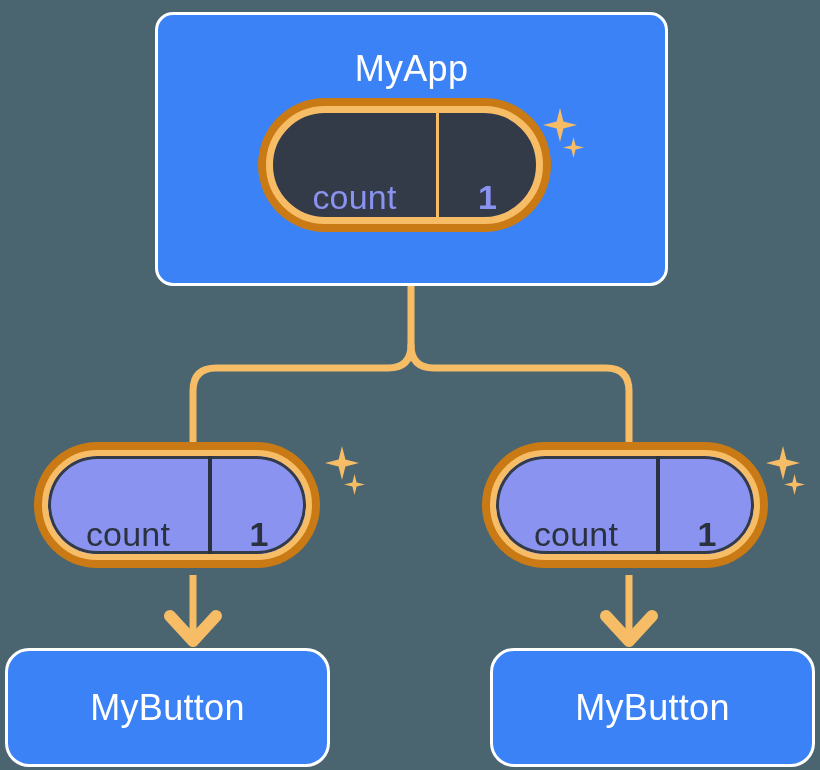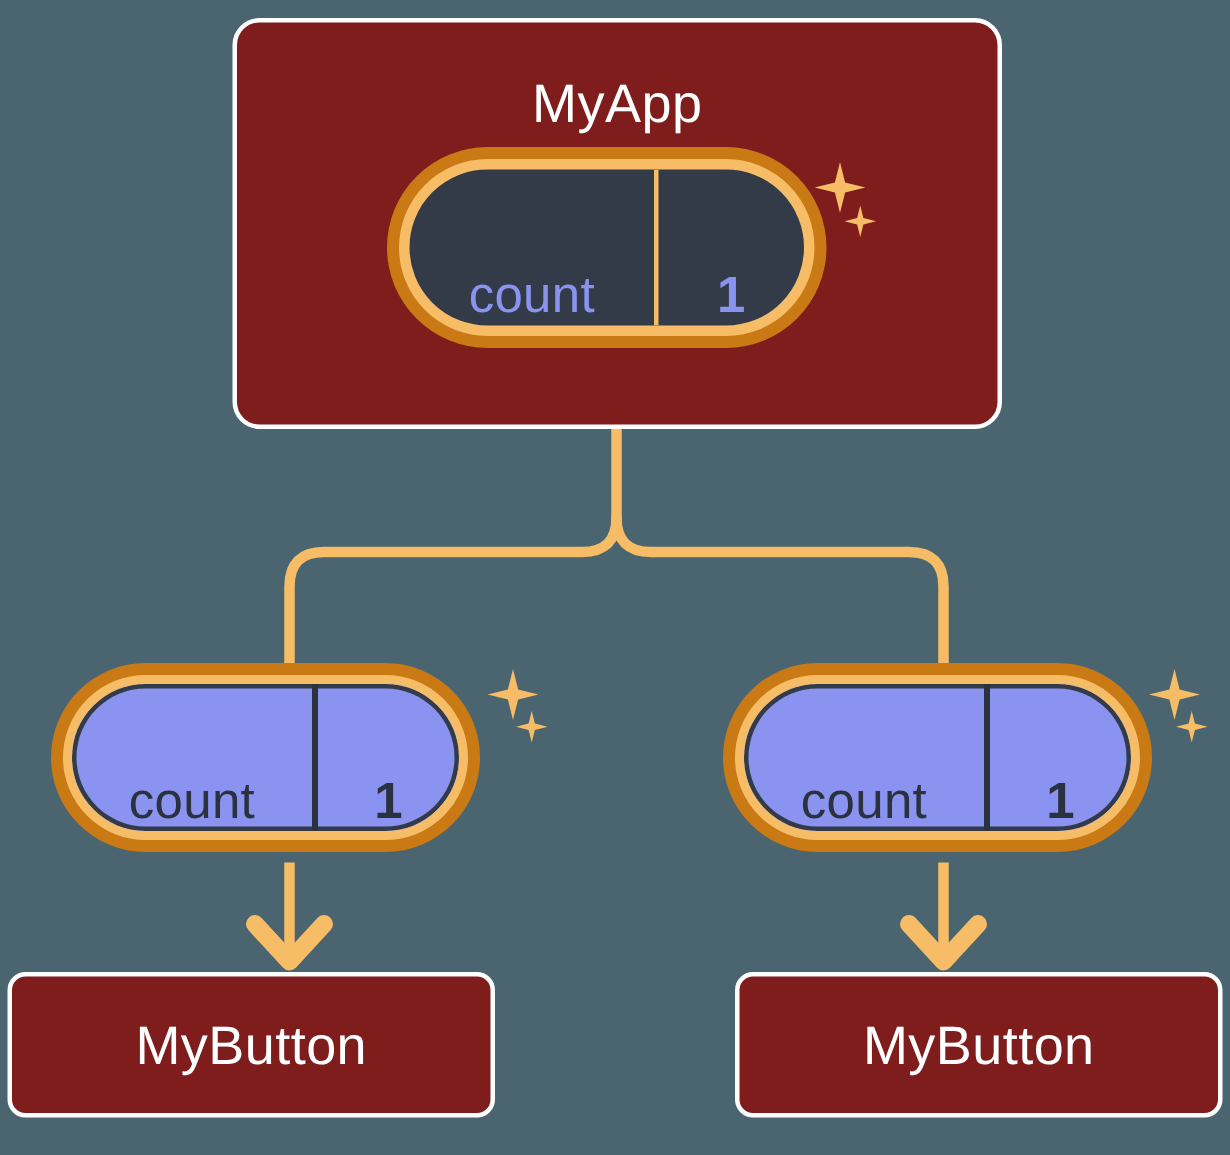--- a/index.html
+++ b/index.html
@@ -28,37 +28,37 @@
     top: 0;
     width: 820px;
     height: 770px;
     pointer-events: none;
   }
 
   
   .card {
     position: absolute;
     box-sizing: border-box;
-    background: #7f1d1d;
+    background: #3b82f6;
     border: 3px solid #ffffff;
     border-radius: 16px;
   }
 
   #app-card {
     left: 155px;
     top: 12px;
     width: 513px;
     height: 274px;
     border-radius: 18px;
   }
 
   .leaf-card {
     width: 325px;
-    height: 97px;
-    border-radius: 12px;
+    height: 119px;
+    border-radius: 24px;
     display: flex;
     align-items: center;
     justify-content: center;
   }
   #btn-card-left  { left: 5px;   top: 648px; }
   #btn-card-right { left: 490px; top: 648px; }
 
   .card-title {
     position: absolute;
     left: 0;

